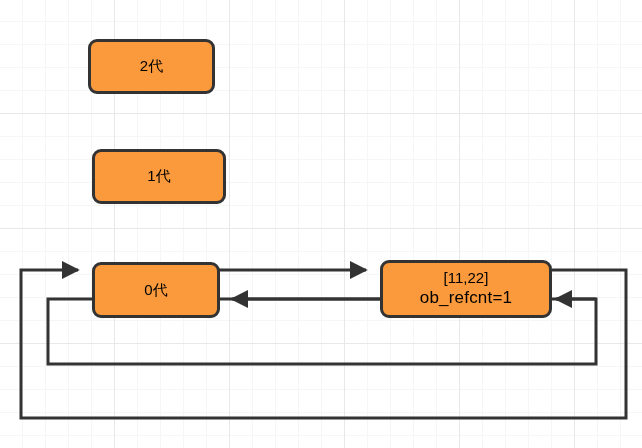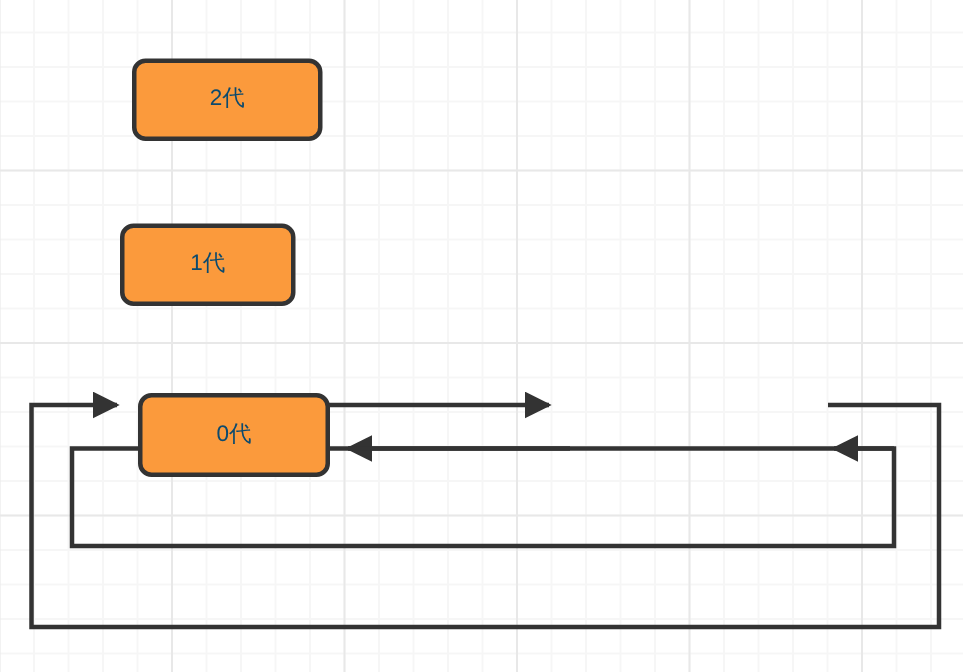--- a/index.html
+++ b/index.html
@@ -29,21 +29,21 @@
   .node {
     position: absolute;
     box-sizing: border-box;
     background: #fb9a3c;
     border: 3px solid #333333;
     border-radius: 9px;
     display: flex;
     flex-direction: column;
     align-items: center;
     justify-content: center;
-    color: #0c4a6e;
+    color: #000000;
     font-size: 15px;
     line-height: 1.22;
     z-index: 3;
   }
   .node .line2 { font-size: 17px; letter-spacing: 0.2px; }
   #svg-edges {
     position: absolute;
     left: 0; top: 0;
     width: 642px;
     height: 448px;
@@ -70,22 +70,26 @@
 
     <path d="M 216 299 L 596 299 L 596 364 L 48 364 L 48 299 L 92 299" fill="none" stroke="#333333" stroke-width="3"></path>
 
     <path d="M 596 299 L 556 299" fill="none" stroke="#333333" stroke-width="3" marker-end="url(#arrow)"></path>
   </svg>
 
   <div class="node" style="left:88px; top:39px; width:127px; height:55px;">
     <span>2代</span>
   </div>
 
-  <div class="node" style="left:80px; top:149px; width:117px; height:55px;">
+  <div class="node" style="left:92px; top:149px; width:134px; height:55px;">
     <span>1代</span>
   </div>
 
   <div class="node" style="left:92px; top:262px; width:128px; height:56px;">
     <span>0代</span>
   </div>
 
+  <div class="node" style="left:380px; top:260px; width:172px; height:58px;">
+    <span>[11,22]</span>
+    <span class="line2">ob_refcnt=1</span>
+  </div>
 
 </div>
 
 </body></html>

